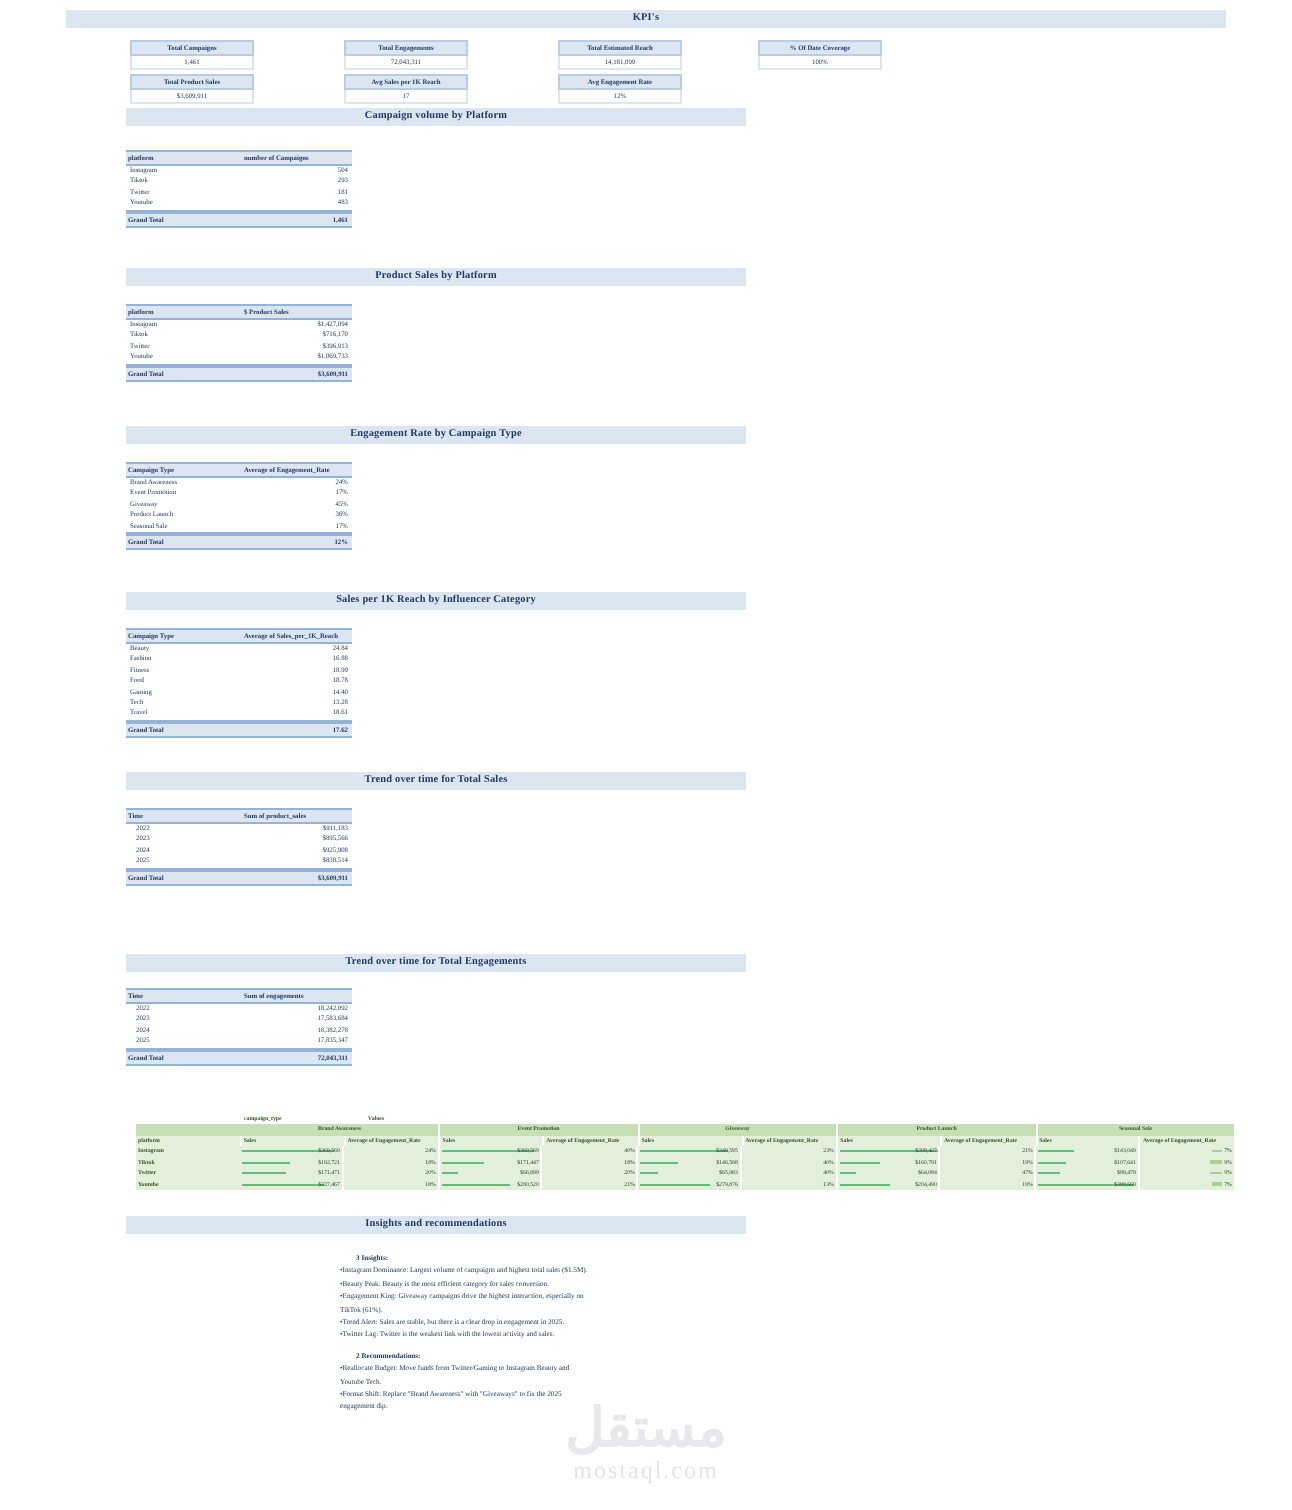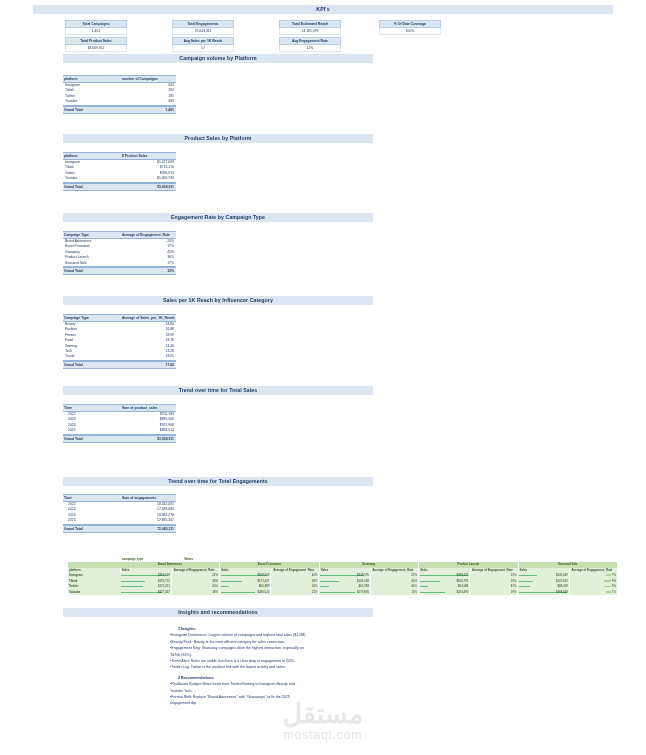--- a/index.html
+++ b/index.html
@@ -1,21 +1,21 @@
 <!DOCTYPE html>
 <html><head>
 <meta charset="utf-8">
 <style>
   html,body{margin:0;padding:0;}
   body{
     width:646px;height:755px;background:#ffffff;
     font-family:"Liberation Sans", sans-serif;
     color:#1f1f1f;position:relative;overflow:hidden;
   }
-  .sheet{position:relative;width:646px;height:736px;}
+  .sheet{position:relative;width:646px;height:736px;font-family:Liberation Serif, serif;}
 
   
   .banner{
     position:absolute;background:#dce6f1;color:#1f3864;
     font-size:5.2px;font-weight:bold;text-align:center;
     line-height:9px;height:9px;letter-spacing:.1px;
   }
   .banner.kpi{background:#dce6f1;}
 
   

